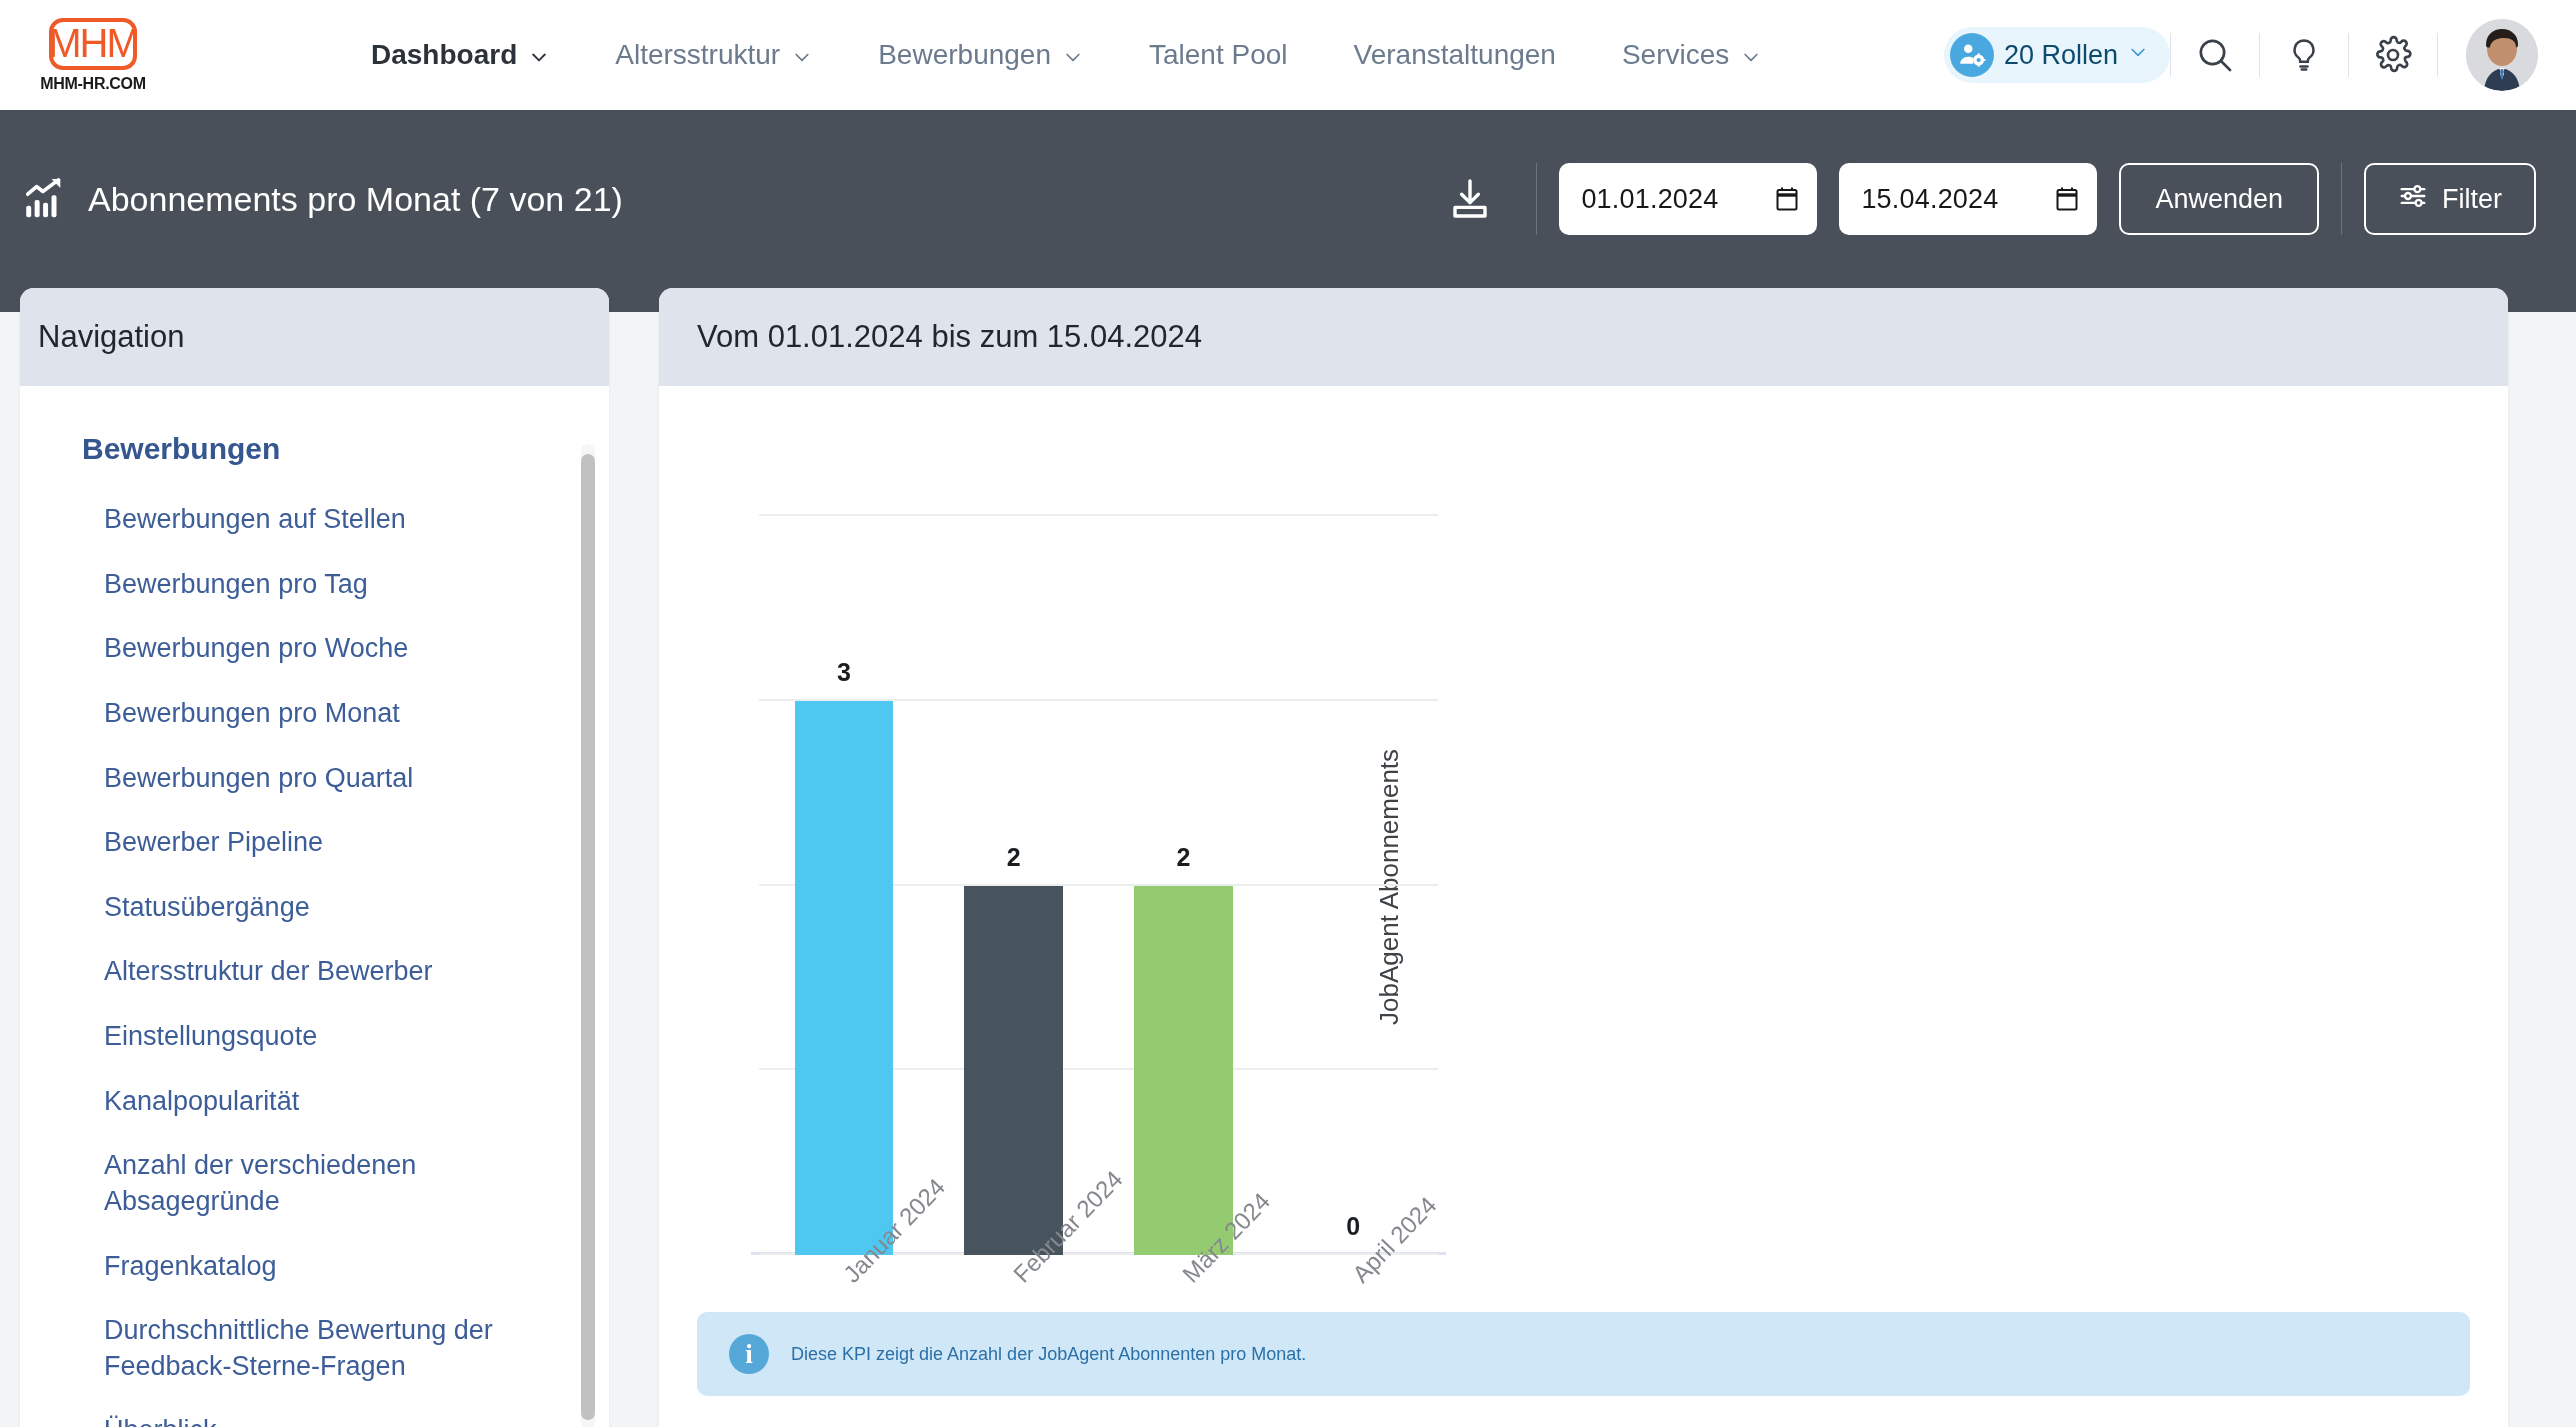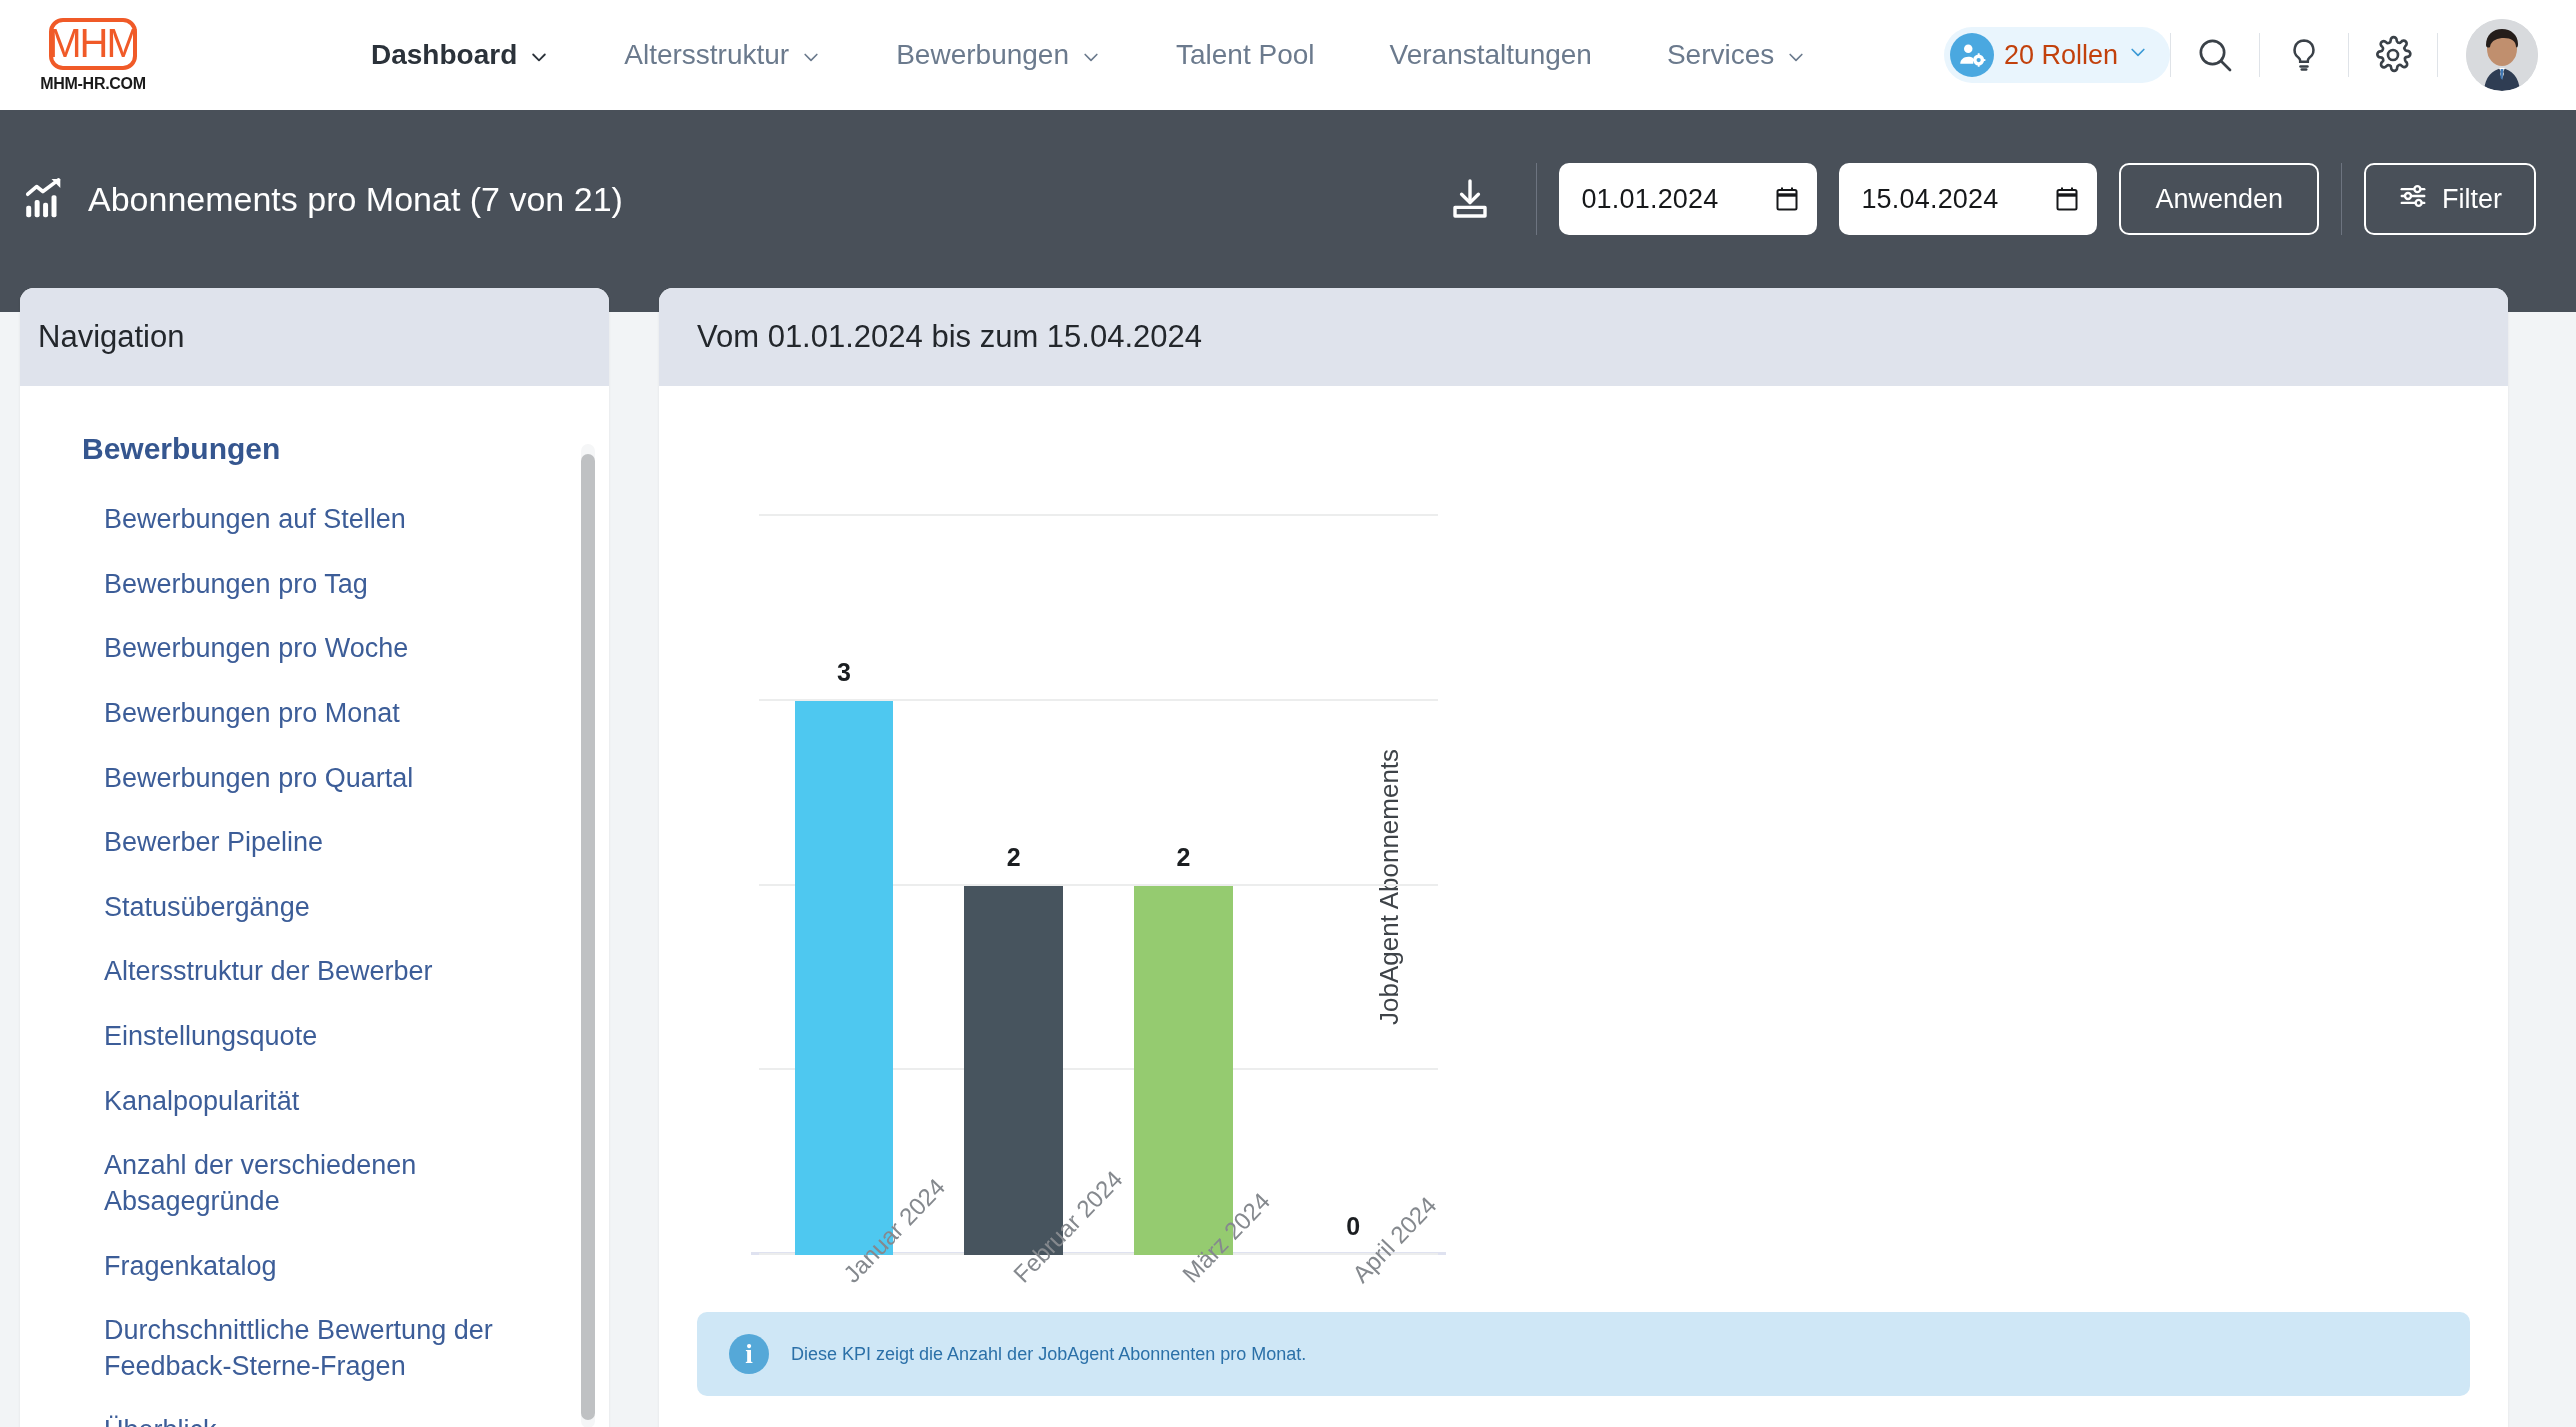--- a/index.html
+++ b/index.html
@@ -27,42 +27,42 @@
   }
   .logo-mhm {
     font-family: "Liberation Sans", sans-serif;
     font-weight: 400; font-size: 40px; color: #f05a28;
     letter-spacing: -2px; line-height: 1; white-space: nowrap;
   }
   .logo-sub {
     font-size: 16px; font-weight: 700; color: #1a1a1a;
     letter-spacing: -0.3px; margin-top: 5px;
   }
-  .nav-items { display: flex; align-items: flex-start; margin-left: 180px; gap: 9px; }
+  .nav-items { display: flex; align-items: flex-start; margin-left: 180px; gap: 0; }
   .nav-item {
     display: flex; align-items: center; gap: 12px;
     font-size: 28px; color: #6b7a8d; padding: 0 33px;
     cursor: pointer; white-space: nowrap;
   }
   .nav-item.active { color: #2b323a; font-weight: 700; }
   .chev { display:inline-block; width:20px; height:20px; position: relative; top:-3px;}
   .chev svg { width: 20px; height: 20px; }
 
   .nav-right { margin-left: auto; display: flex; align-items: center; gap: 0; }
   .roles-pill {
     display: flex; align-items: center; gap: 10px;
     background: #e9f5fd; border-radius: 30px;
     padding: 6px 22px 6px 6px; height: 56px; cursor: pointer;
   }
   .roles-avatar {
     width: 44px; height: 44px; border-radius: 50%;
     background: #4aa8e0; display:flex; align-items:center; justify-content:center;
     flex: 0 0 44px;
   }
-  .roles-label { color: #c2410c; font-size: 27px; white-space: nowrap; }
+  .roles-label { color: #0c4a6e; font-size: 27px; white-space: nowrap; }
   .icon-btn {
     width: 56px; height: 56px; display:flex; align-items:center; justify-content:center;
     cursor:pointer; margin: 0 16px;
   }
   .divider-v { width: 1px; height: 44px; background: #dfe3e8; }
   .avatar-photo {
     width: 72px; height: 72px; border-radius: 50%;
     margin-left: 28px; overflow: hidden; flex: 0 0 72px;
     background: #d6d9dc;
   }

